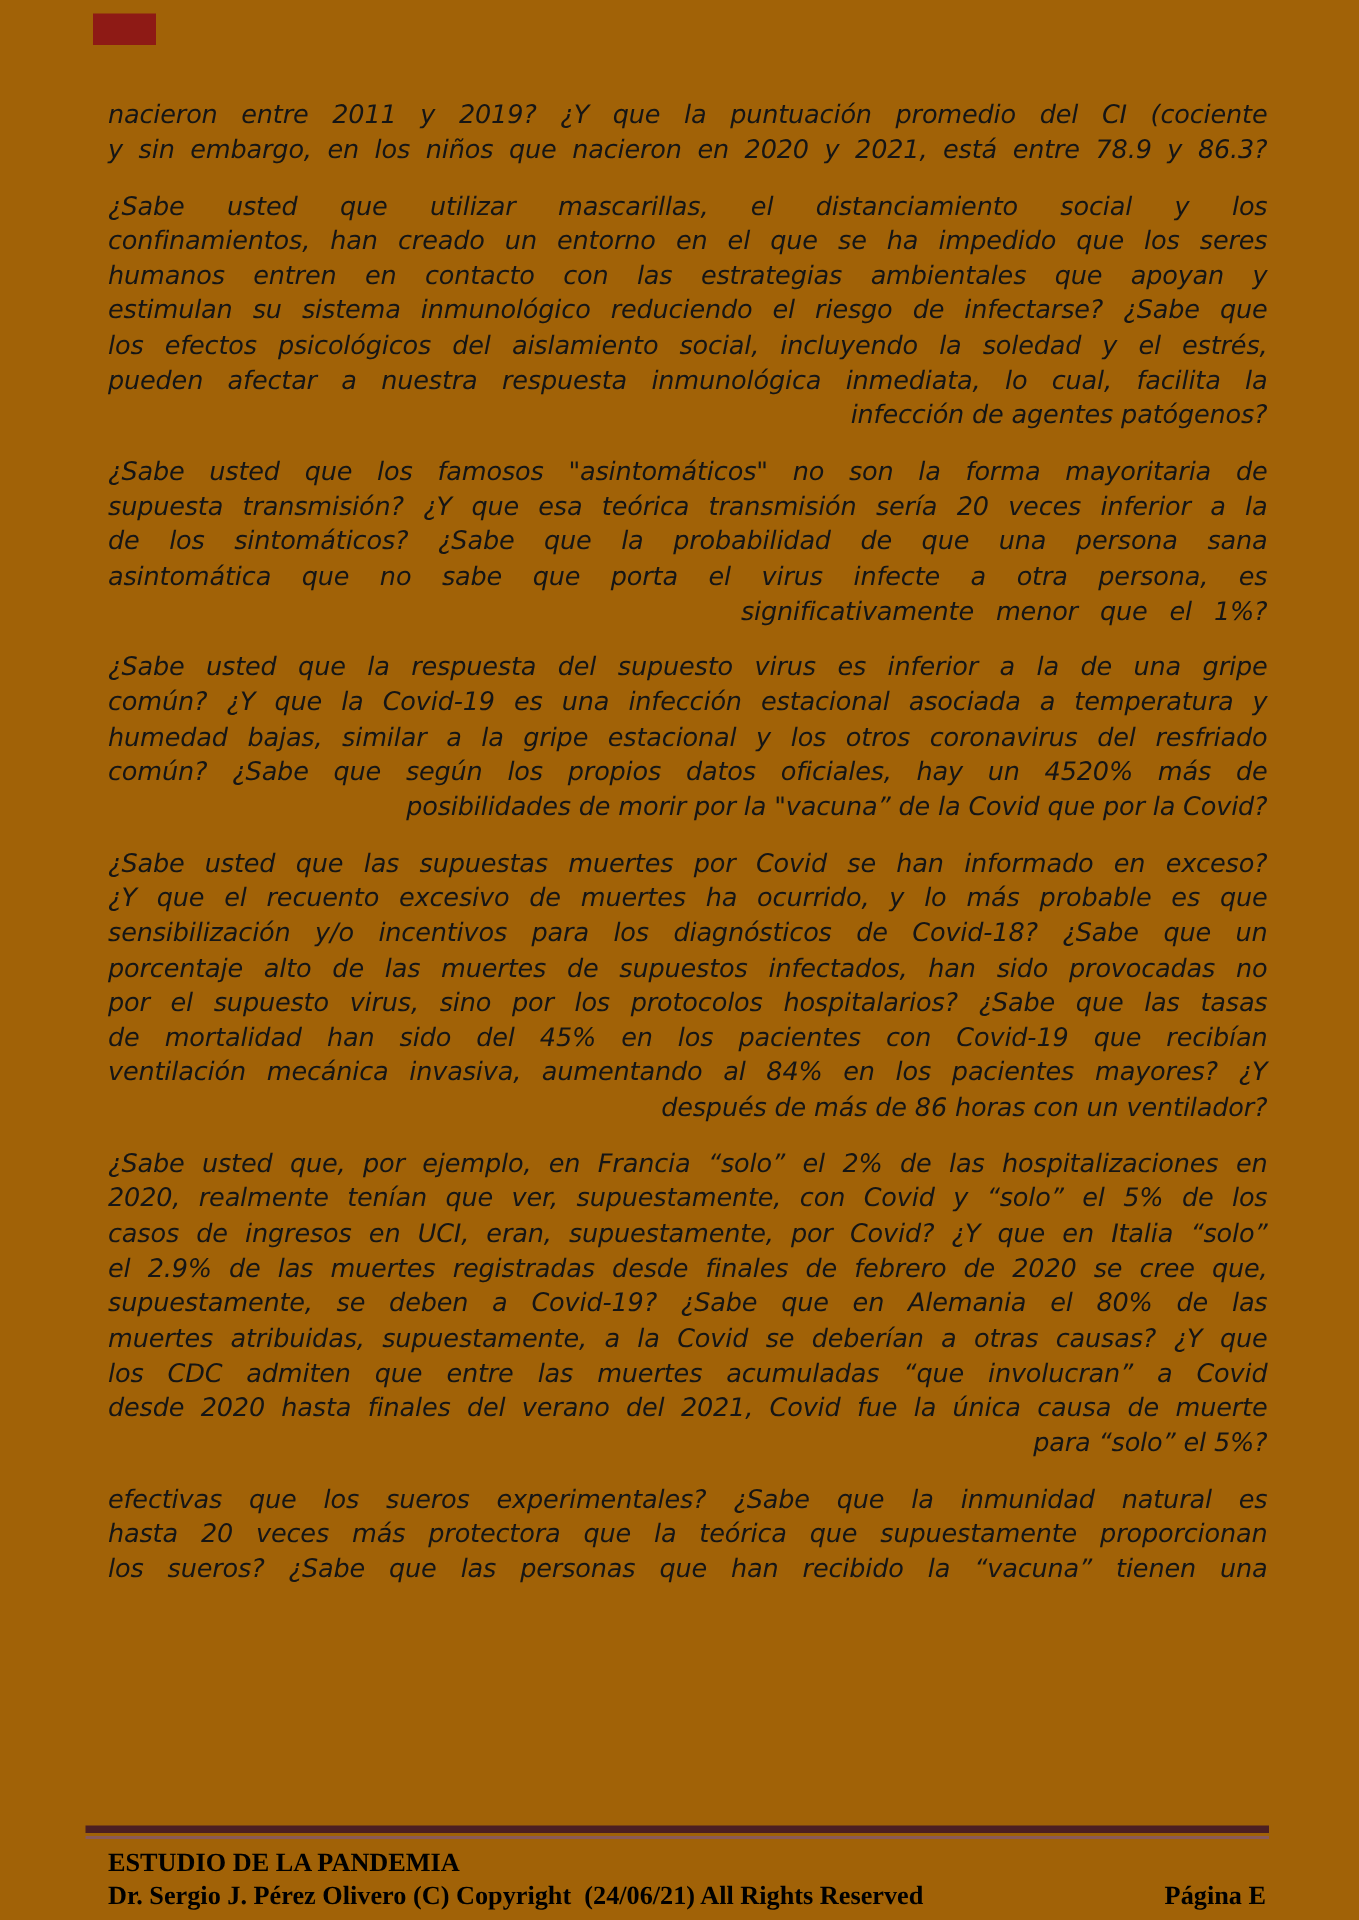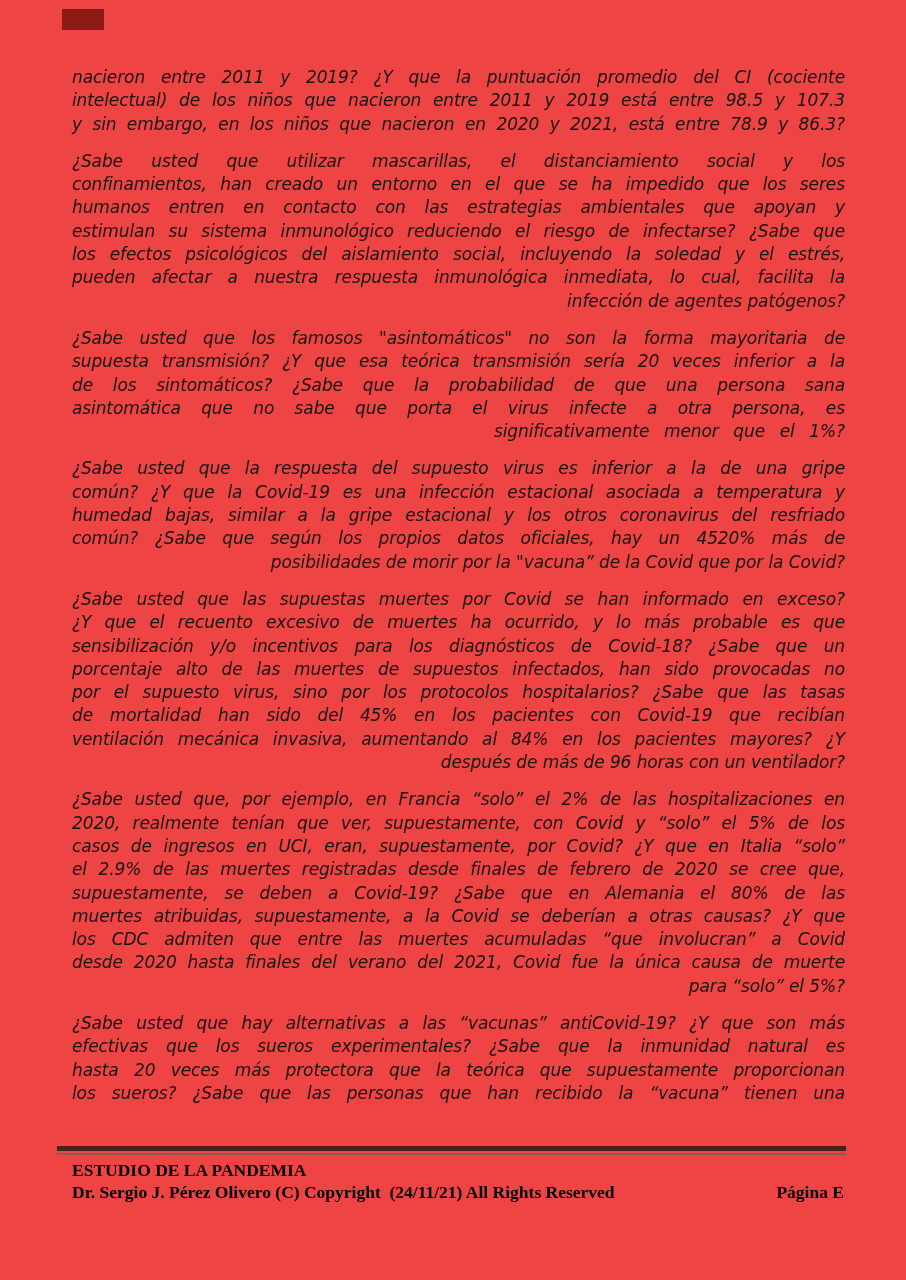--- a/index.html
+++ b/index.html
@@ -1,21 +1,21 @@
 <!DOCTYPE html>
 <html><head>
 <meta charset="utf-8">
 <style>
   * { margin: 0; padding: 0; box-sizing: border-box; }
   html, body { background: #ffffff; }
   .page {
     position: relative;
     width: 906px;
     height: 1280px;
-    background: #ef4444;
+    background: #a16207;
     overflow: hidden;
     font-family: "DejaVu Sans", sans-serif;
   }
   .corner-mark {
     position: absolute;
     left: 62px;
     top: 9px;
     width: 42px;
     height: 21px;
     background: #8e1a15;
@@ -36,21 +36,21 @@
     text-align: justify;
     text-align-last: justify;
     white-space: nowrap; 
     white-space: normal;
   }
   .ll { text-align: right; }
   .wide { word-spacing: 0.55em; font-style: italic; }
   .footer {
     position: absolute;
     left: 57px;
-    top: 1146px;
+    top: 1217px;
     width: 789px;
   }
   .rule-thick {
     height: 4.5px;
     background: #4c1f22;
   }
   .rule-thin {
     margin-top: 2.5px;
     height: 2px;
     background: #8a5a5a;
@@ -75,21 +75,20 @@
 <body>
 
 <div class="page">
 
   <div class="corner-mark"></div>
 
   <div class="content">
 
     <div class="paragraph">
       <div class="jl">nacieron entre 2011 y 2019? ¿Y que la puntuación promedio del CI (cociente</div>
-      <div class="jl">intelectual) de los niños que nacieron entre 2011 y 2019 está entre 98.5 y 107.3</div>
       <div class="jl">y sin embargo, en los niños que nacieron en 2020 y 2021, está entre 78.9 y 86.3?</div>
     </div>
 
     <div class="paragraph">
       <div class="jl">¿Sabe usted que utilizar mascarillas, el distanciamiento social y los</div>
       <div class="jl">confinamientos, han creado un entorno en el que se ha impedido que los seres</div>
       <div class="jl">humanos entren en contacto con las estrategias ambientales que apoyan y</div>
       <div class="jl">estimulan su sistema inmunológico reduciendo el riesgo de infectarse? ¿Sabe que</div>
       <div class="jl">los efectos psicológicos del aislamiento social, incluyendo la soledad y el estrés,</div>
       <div class="jl">pueden afectar a nuestra respuesta inmunológica inmediata, lo cual, facilita la</div>
@@ -113,49 +112,48 @@
     </div>
 
     <div class="paragraph">
       <div class="jl">¿Sabe usted que las supuestas muertes por Covid se han informado en exceso?</div>
       <div class="jl">¿Y que el recuento excesivo de muertes ha ocurrido, y lo más probable es que</div>
       <div class="jl">sensibilización y/o incentivos para los diagnósticos de Covid-18? ¿Sabe que un</div>
       <div class="jl">porcentaje alto de las muertes de supuestos infectados, han sido provocadas no</div>
       <div class="jl">por el supuesto virus, sino por los protocolos hospitalarios? ¿Sabe que las tasas</div>
       <div class="jl">de mortalidad han sido del 45% en los pacientes con Covid-19 que recibían</div>
       <div class="jl">ventilación mecánica invasiva, aumentando al 84% en los pacientes mayores? ¿Y</div>
-      <div class="ll">después de más de 96 horas con un ventilador?</div>
+      <div class="ll">después de más de 86 horas con un ventilador?</div>
     </div>
 
     <div class="paragraph">
       <div class="jl">¿Sabe usted que, por ejemplo, en Francia “solo” el 2% de las hospitalizaciones en</div>
       <div class="jl">2020, realmente tenían que ver, supuestamente, con Covid y “solo” el 5% de los</div>
       <div class="jl">casos de ingresos en UCI, eran, supuestamente, por Covid? ¿Y que en Italia “solo”</div>
       <div class="jl">el 2.9% de las muertes registradas desde finales de febrero de 2020 se cree que,</div>
       <div class="jl">supuestamente, se deben a Covid-19? ¿Sabe que en Alemania el 80% de las</div>
       <div class="jl">muertes atribuidas, supuestamente, a la Covid se deberían a otras causas? ¿Y que</div>
       <div class="jl">los CDC admiten que entre las muertes acumuladas “que involucran” a Covid</div>
       <div class="jl">desde 2020 hasta finales del verano del 2021, Covid fue la única causa de muerte</div>
       <div class="ll">para “solo” el 5%?</div>
     </div>
 
     <div class="paragraph">
-      <div class="jl">¿Sabe usted que hay alternativas a las “vacunas” antiCovid-19? ¿Y que son más</div>
       <div class="jl">efectivas que los sueros experimentales? ¿Sabe que la inmunidad natural es</div>
       <div class="jl">hasta 20 veces más protectora que la teórica que supuestamente proporcionan</div>
       <div class="jl">los sueros? ¿Sabe que las personas que han recibido la “vacuna” tienen una</div>
     </div>
 
   </div>
 
   <div class="footer">
     <div class="rule-thick"></div>
     <div class="rule-thin"></div>
     <div class="footer-text">
       <div>ESTUDIO DE LA PANDEMIA</div>
       <div class="footer-row2">
-        <span>Dr. Sergio J. Pérez Olivero (C) Copyright  (24/11/21) All Rights Reserved</span>
+        <span>Dr. Sergio J. Pérez Olivero (C) Copyright  (24/06/21) All Rights Reserved</span>
         <span>Página E</span>
       </div>
     </div>
   </div>
 
 </div>
 
 </body></html>

